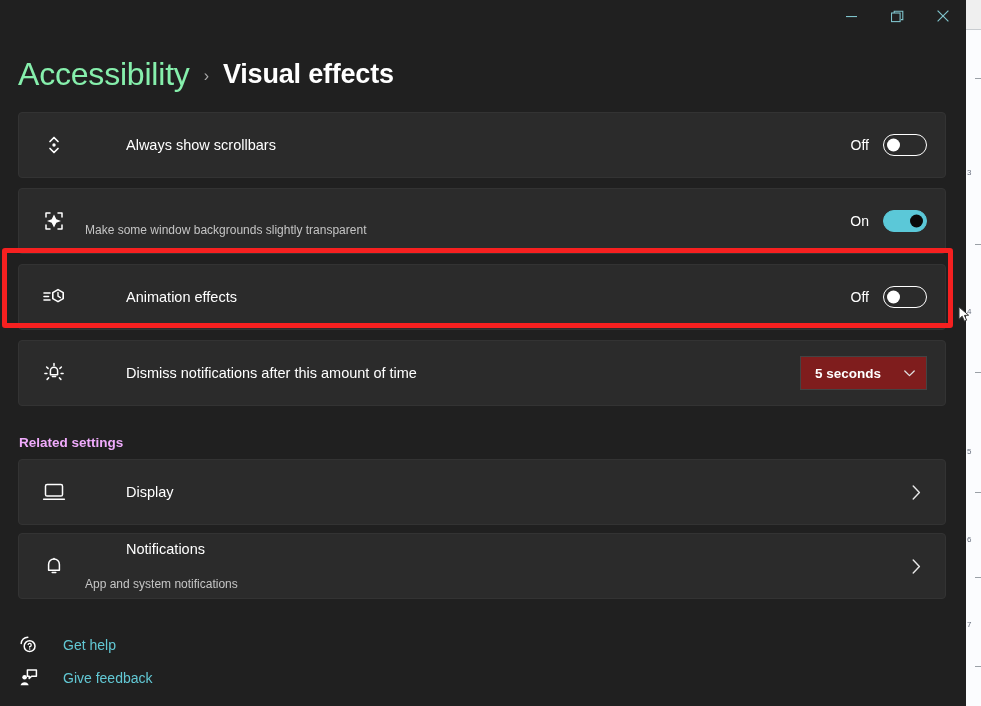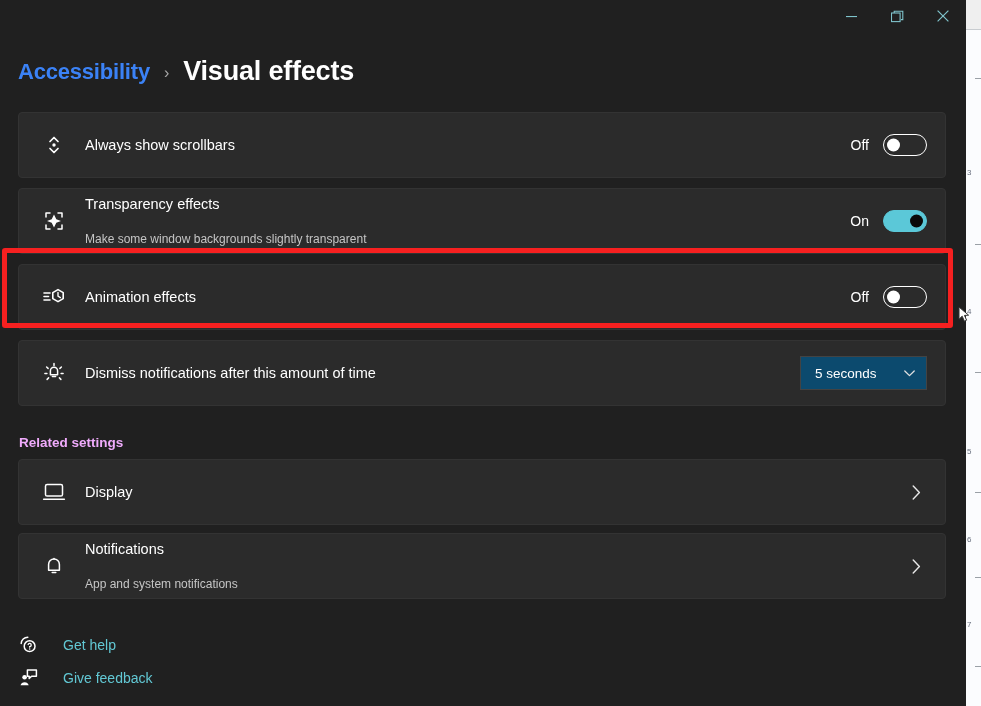--- a/index.html
+++ b/index.html
@@ -71,23 +71,23 @@
 
   
   .breadcrumb {
     position: absolute;
     top: 56px; left: 18px;
     display: flex;
     align-items: center;
     gap: 14px;
   }
   .crumb-parent {
-    font-size: 22px;
-    font-weight: bold;
-    color: #3b82f6;
+    font-size: 32px;
+    font-weight: normal;
+    color: #86efac;
     letter-spacing: -0.2px;
   }
   .crumb-sep {
     font-size: 16px;
     color: #a8a8a8;
     position: relative;
     top: 1px;
   }
   .crumb-current {
     font-size: 27px;
@@ -127,20 +127,21 @@
     margin-right: 16px;
   }
   .row-icon svg { display: block; }
 
   .row-text { flex: 1; min-width: 0; }
 
   .row-title {
     font-size: 14.5px;
     color: #ffffff;
     line-height: 18px;
+    margin-left: 41px;
   }
   .row-sub {
     font-size: 12px;
     color: #c5c5c5;
     line-height: 16px;
     margin-top: 18px;
   }
 
   .row-right {
     display: flex;
@@ -175,28 +176,29 @@
     border-radius: 50%;
     transform: translateY(-50%);
   }
   .toggle.off .knob { left: 3px; background: #ffffff; }
   .toggle.on  .knob { right: 3px; background: #0a0a0a; }
 
   
   .dropdown {
     height: 34px;
     min-width: 127px;
-    background: #0c4a6e;
+    background: #7f1d1d;
     border: 1px solid #434343;
     border-radius: 0;
     display: flex;
     align-items: center;
     justify-content: space-between;
     padding: 0 11px 0 14px;
     cursor: default;
+    font-weight: bold;
   }
   .dropdown-value {
     font-size: 13.5px;
     color: #ffffff;
   }
   .dropdown-chev {
     color: #e0e0e0;
     display: flex;
     align-items: center;
     margin-left: 10px;
@@ -335,21 +337,20 @@
 
     <div class="card">
       <div class="row">
         <div class="row-icon">
           <svg width="22" height="22" viewBox="0 0 22 22">
             <path d="M3 3 H7 M3 3 V7 M19 3 H15 M19 3 V7 M3 19 H7 M3 19 V15 M19 19 H15 M19 19 V15" stroke="#ffffff" stroke-width="1.5" fill="none" stroke-linecap="round"></path>
             <path d="M11 4.5 L13.3 9.2 L18 11 L13.3 12.8 L11 17.5 L8.7 12.8 L4 11 L8.7 9.2 Z" fill="#ffffff"></path>
           </svg>
         </div>
         <div class="row-text">
-          <div class="row-title">Transparency effects</div>
           <div class="row-sub">Make some window backgrounds slightly transparent</div>
         </div>
         <div class="row-right">
           <span class="toggle-label">On</span>
           <div class="toggle on">
             <div class="knob"></div>
           </div>
         </div>
       </div>
     </div>

